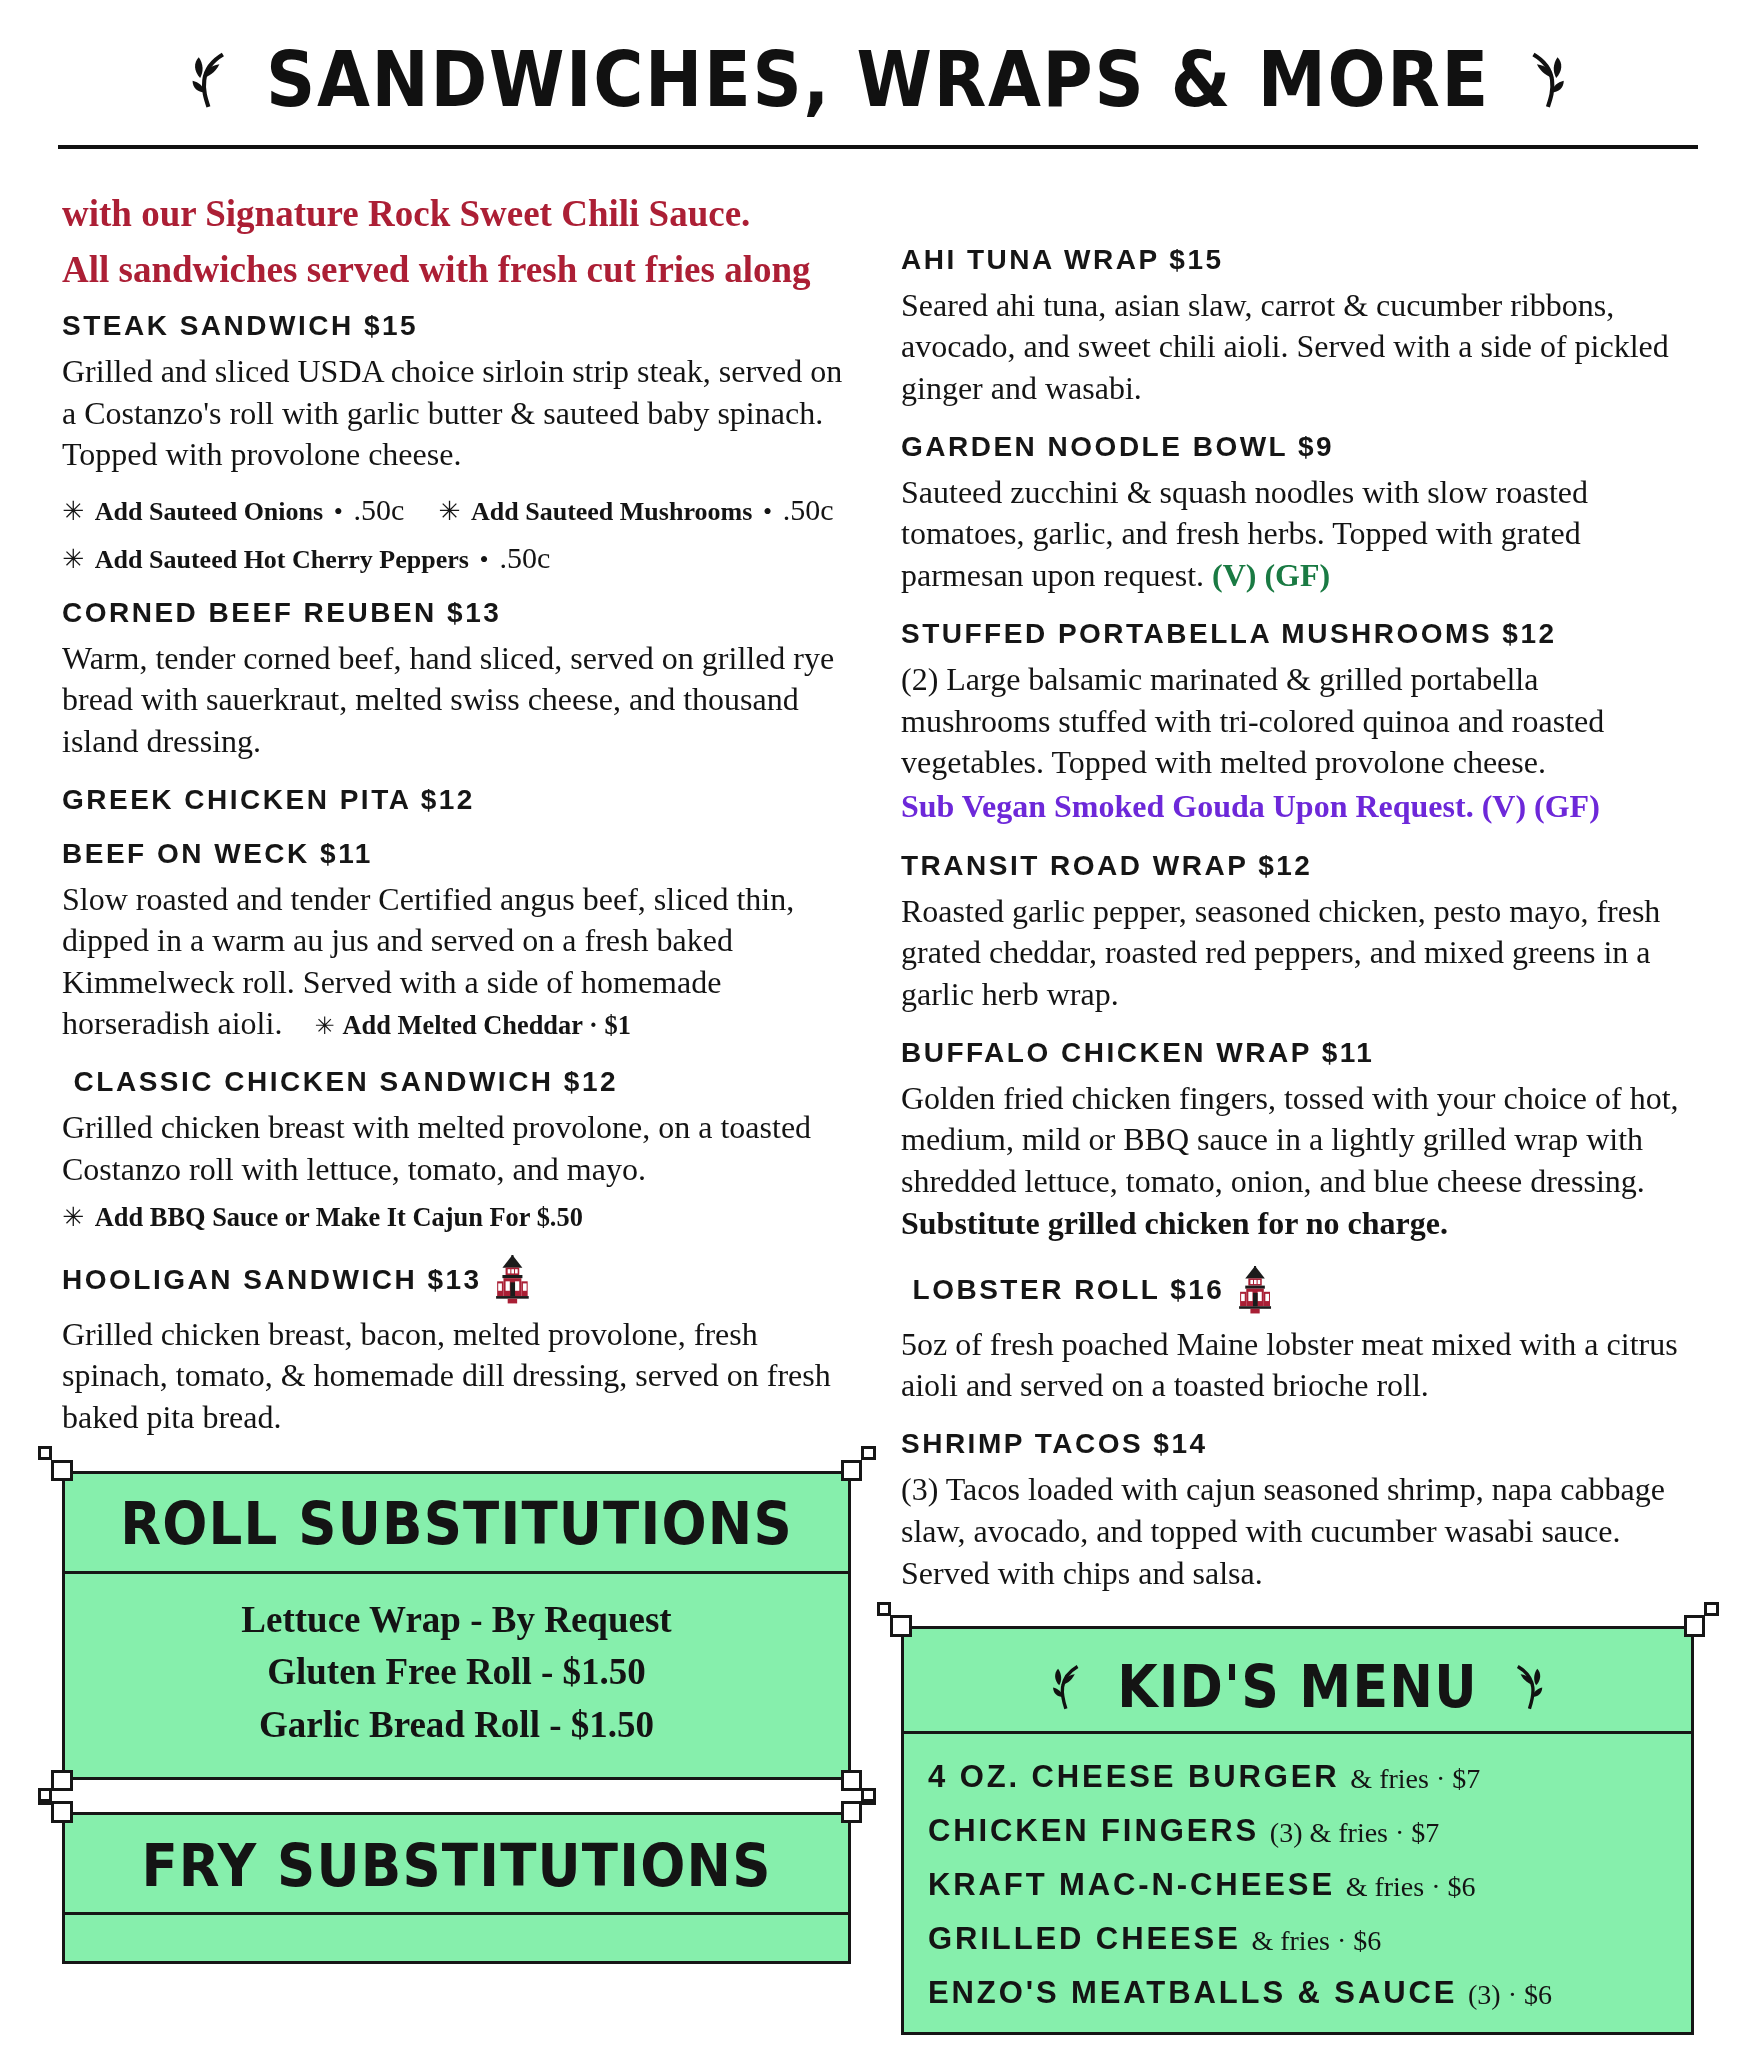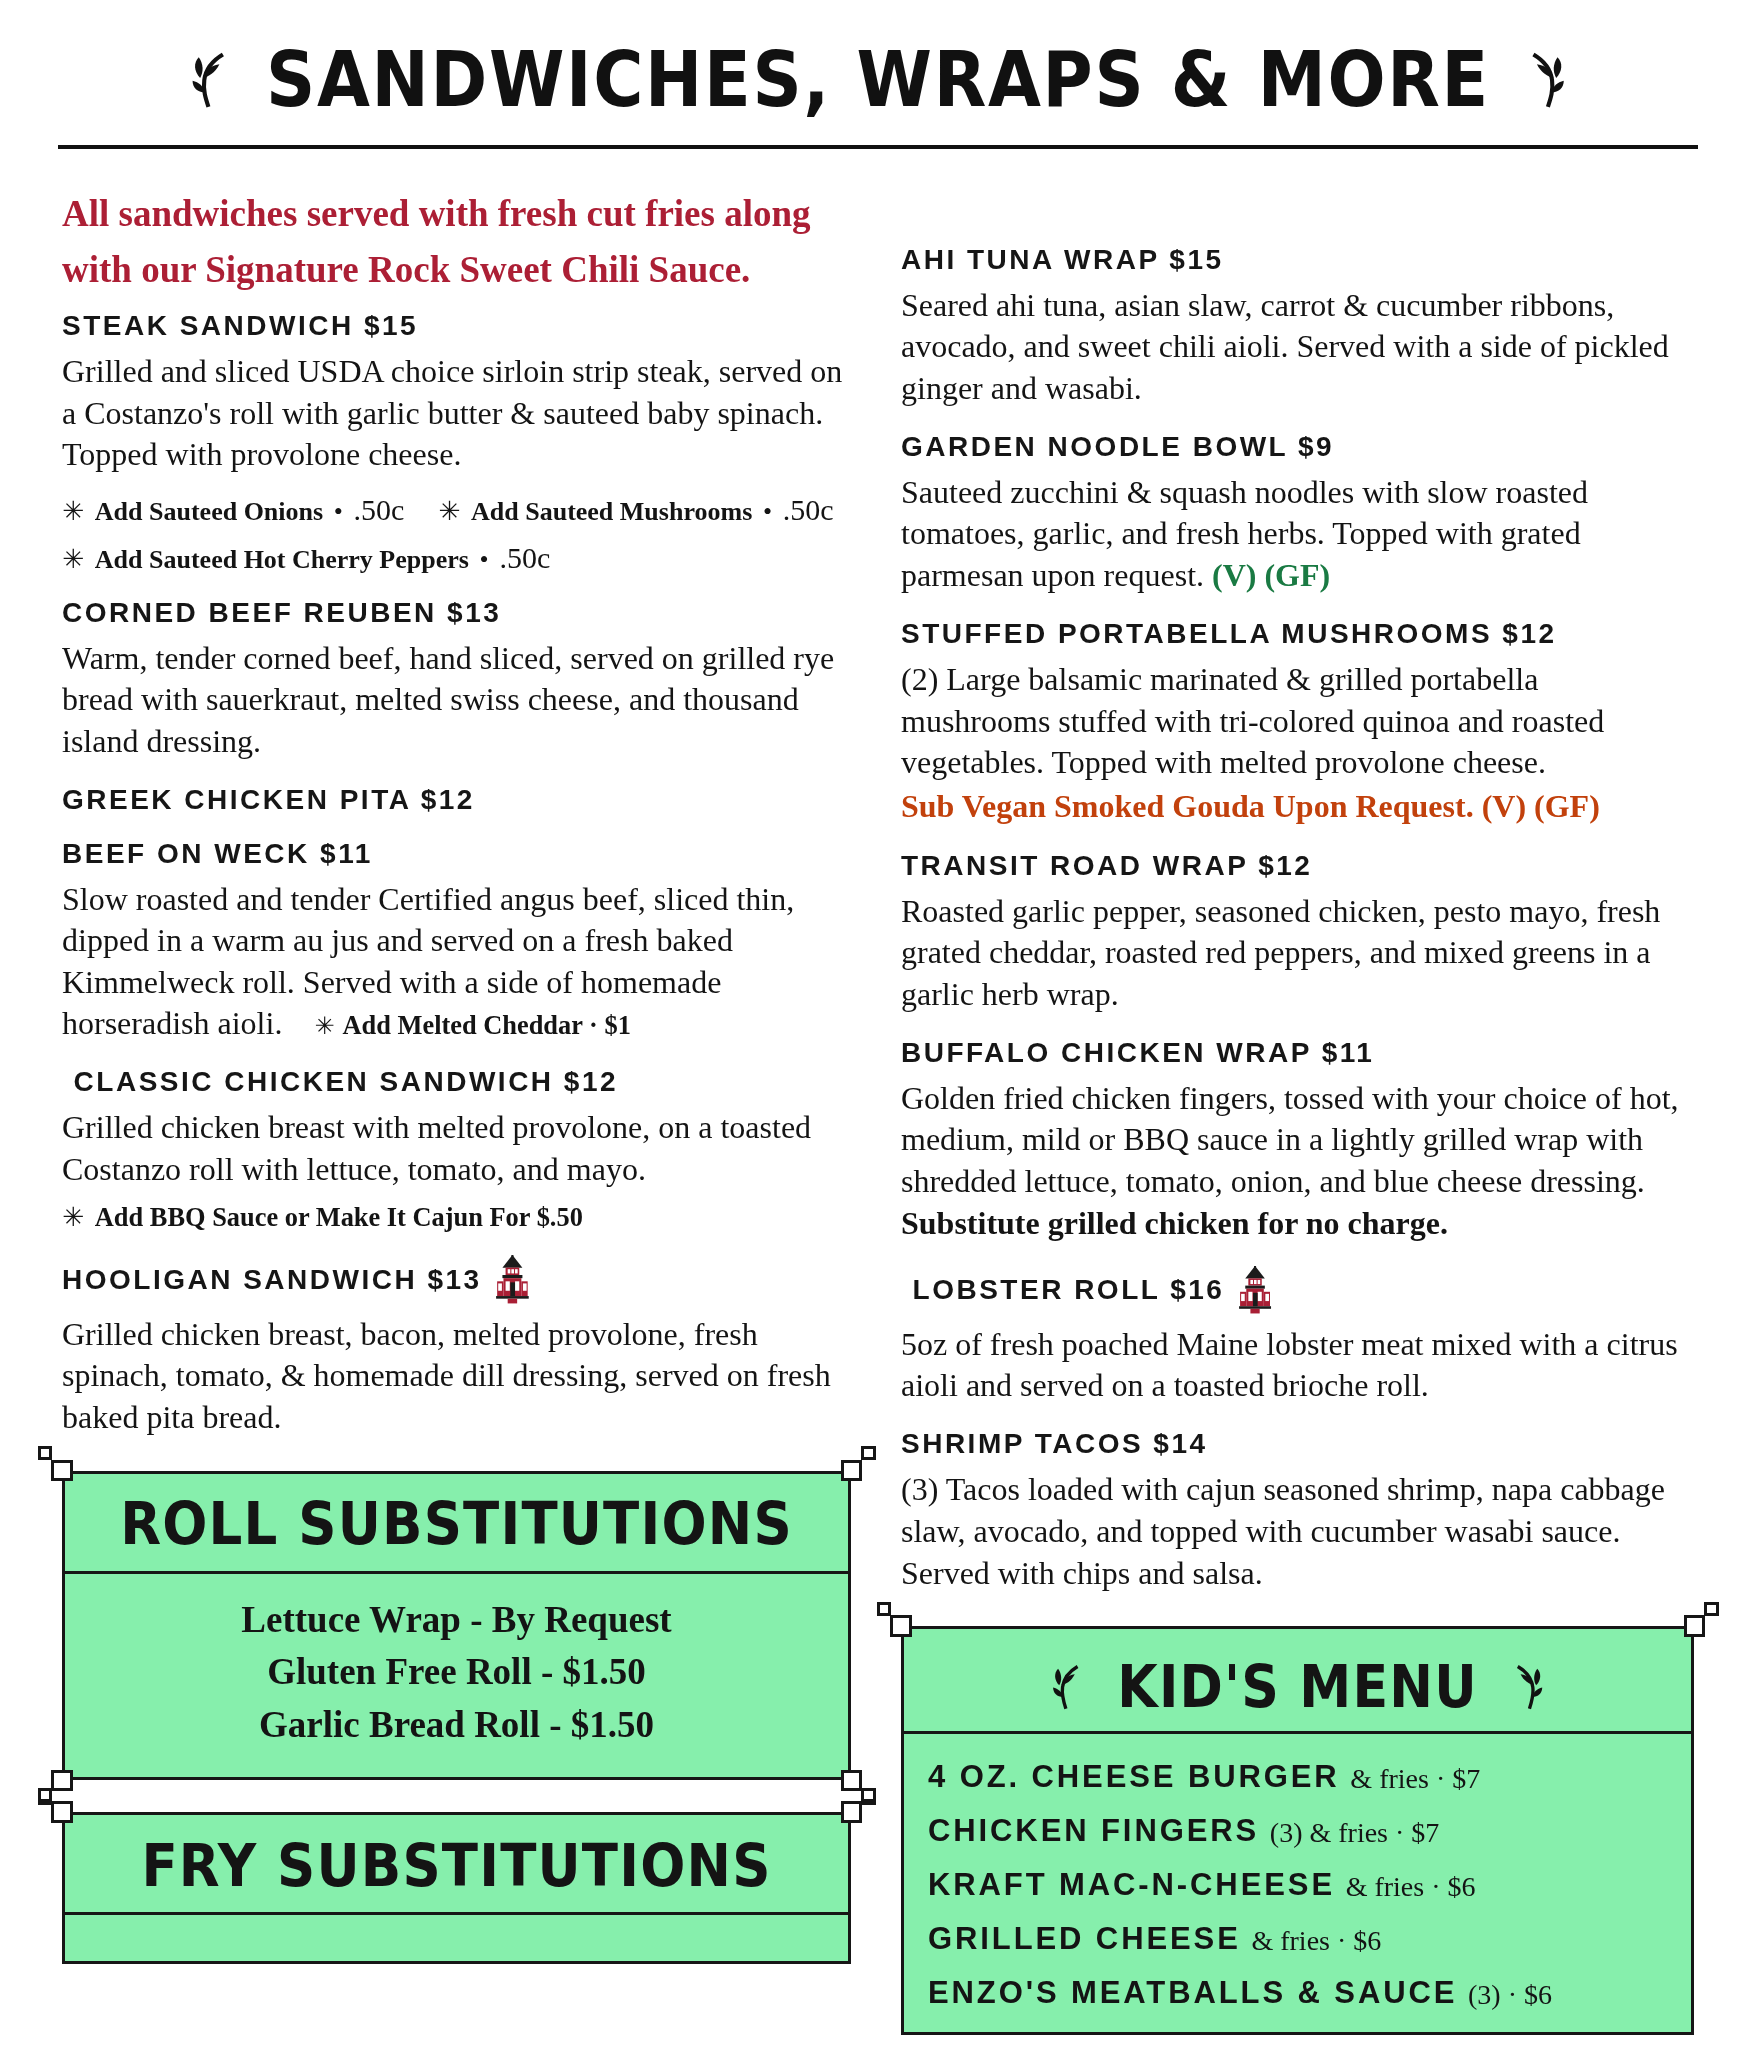--- a/index.html
+++ b/index.html
@@ -49,21 +49,21 @@
     letter-spacing: 2.5px;
     color: #161616;
     margin: 0 0 9px 0;
     display: flex; align-items: center; gap: 12.4px;
     white-space: nowrap;
   }
   .item-name.indent { padding-left: 11.6px; }
   .item-desc { font-size: 32px; line-height: 1.3; margin: 0; }
 
   .green { color: #1A7A43; }
-  .green-note { font-weight: bold; color: #c2410c; font-size: 32px; line-height: 1.3; margin-top: 2.5px; }
+  .green-note { font-weight: bold; color: #6d28d9; font-size: 32px; line-height: 1.3; margin-top: 2.5px; }
   .bold-note { font-weight: bold; }
 
   .aster {
     font-family: "DejaVu Sans", sans-serif;
     font-size: 26.4px;
     color: #151515;
     flex: none;
   }
   .addon-rows { margin-top: 17.4px; }
   .addon-row { display: flex; align-items: baseline; gap: 10.7px; margin-bottom: 14px; flex-wrap: nowrap; }
@@ -151,22 +151,22 @@
       </svg>
     </span>
   </div>
   <hr class="title-rule">
 
   <div class="columns">
 
     <div class="col-left">
 
       <div>
+        <div class="intro-line">with our Signature Rock Sweet Chili Sauce.</div>
         <div class="intro-line">All sandwiches served with fresh cut fries along</div>
-        <div class="intro-line">with our Signature Rock Sweet Chili Sauce.</div>
       </div>
 
       <div class="item first">
         <div class="item-name">STEAK SANDWICH $15</div>
         <p class="item-desc">Grilled and sliced USDA choice sirloin strip steak, served on a Costanzo's roll with garlic butter &amp; sauteed baby spinach. Topped with provolone cheese.</p>
         <div class="addon-rows">
           <div class="addon-row">
             <span class="aster">✳</span>
             <span class="addon-label">Add Sauteed Onions</span>
             <span class="addon-bullet">•</span>

